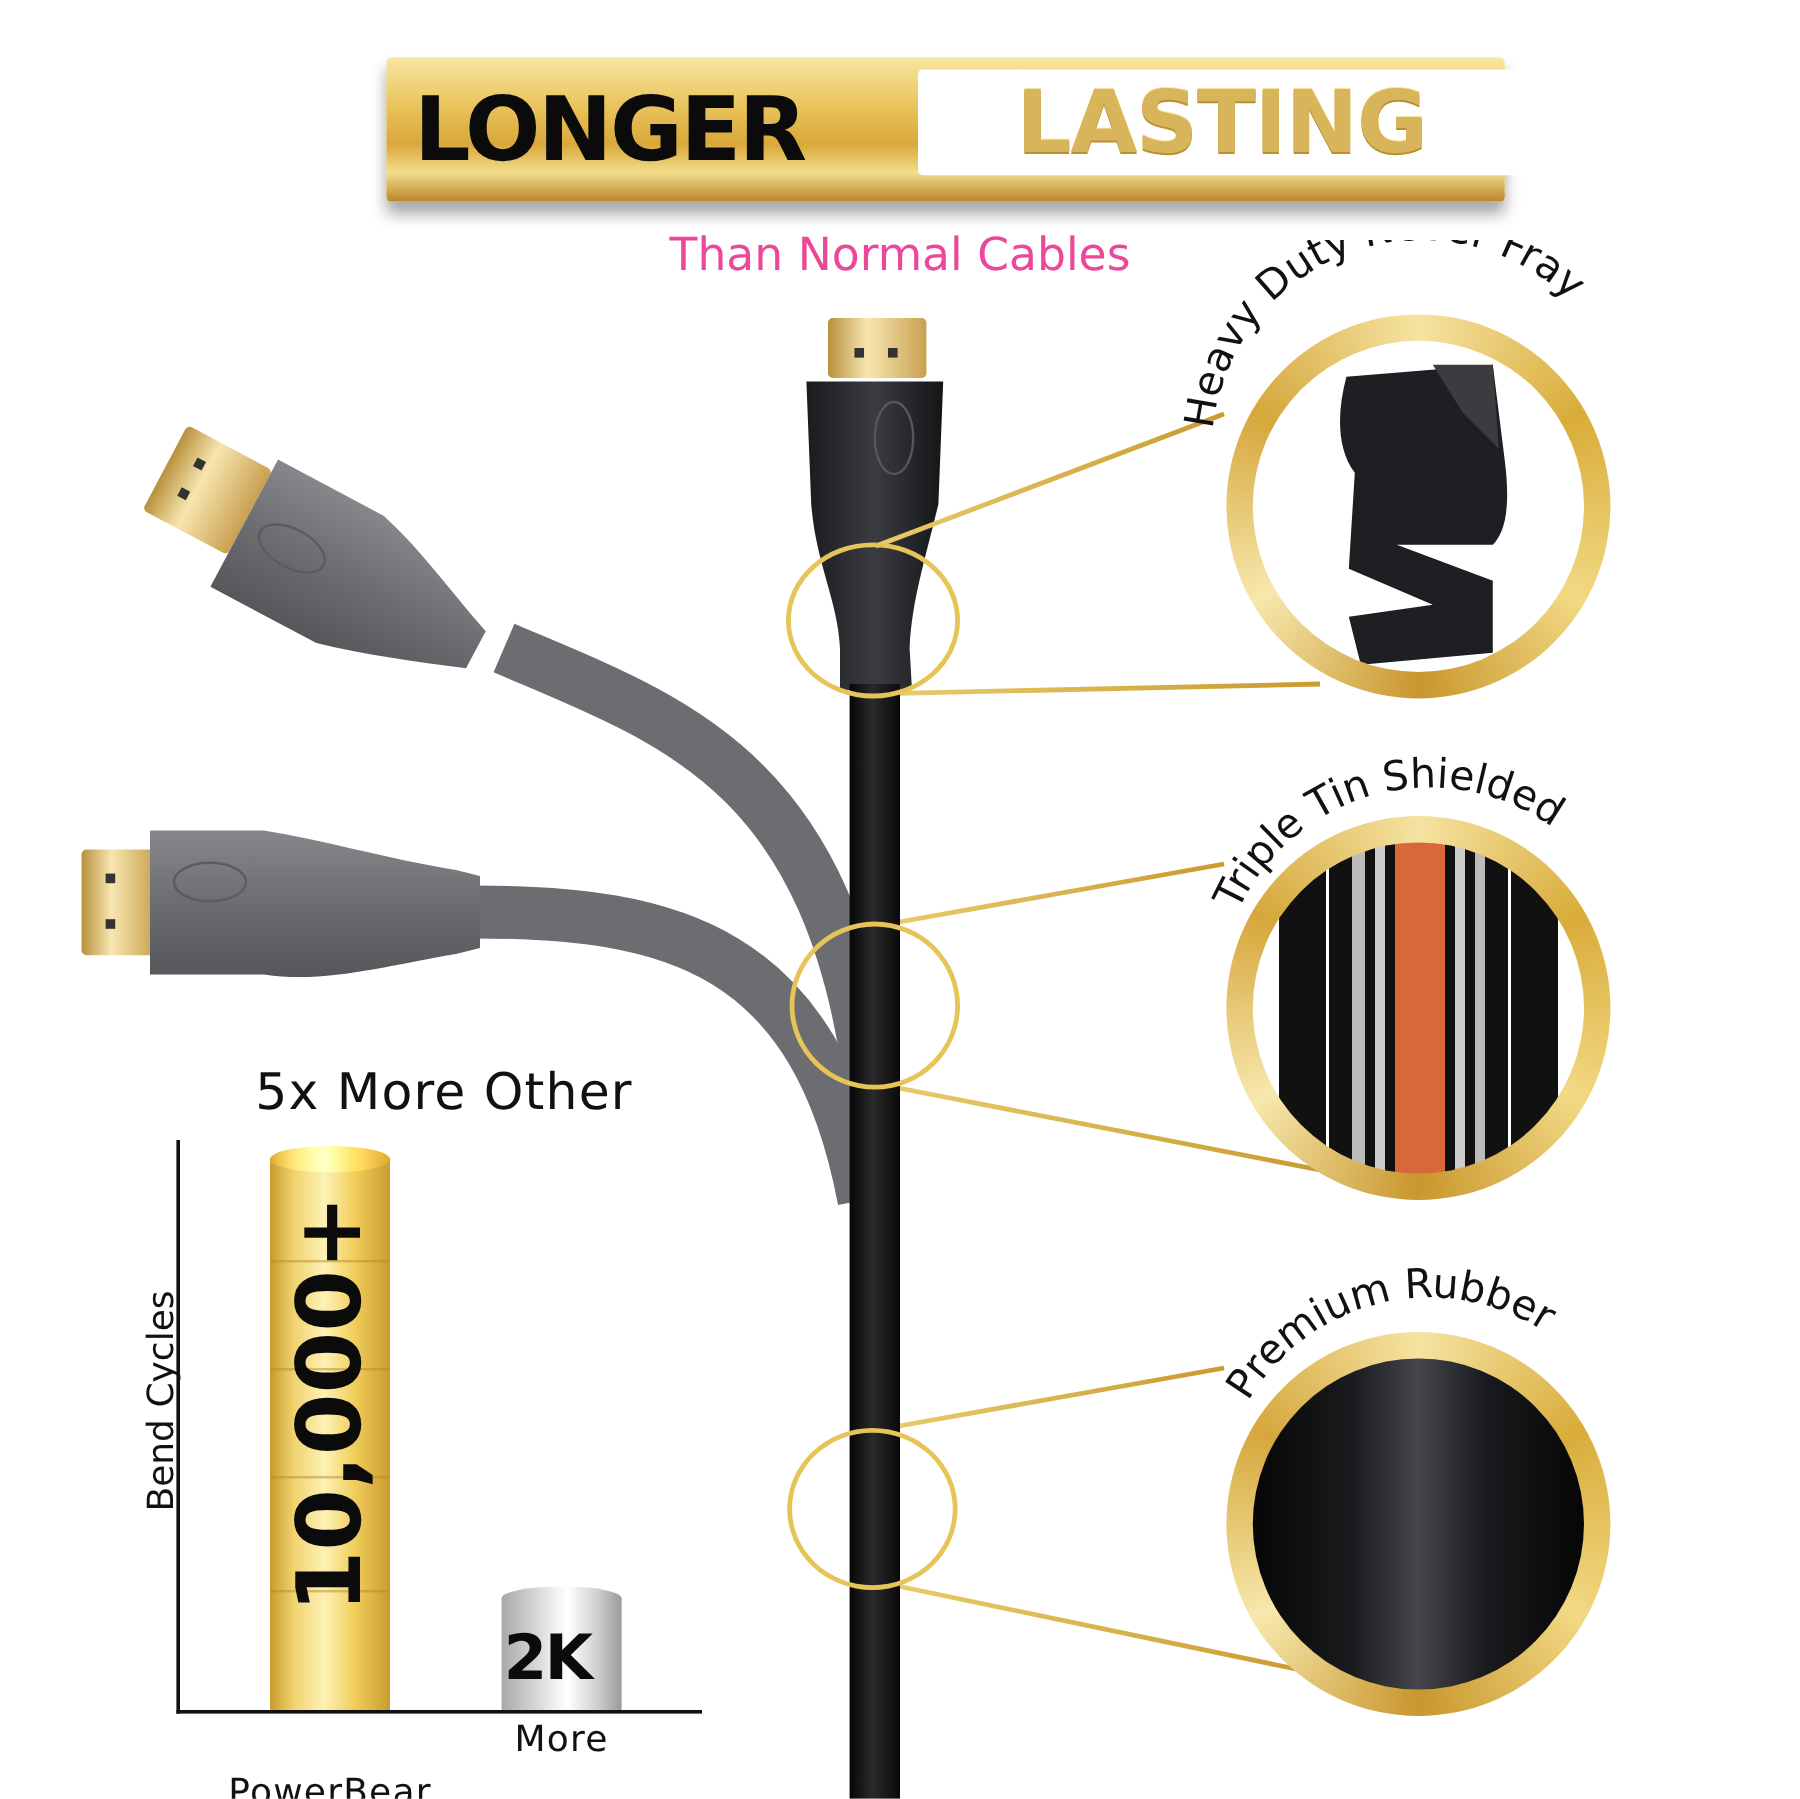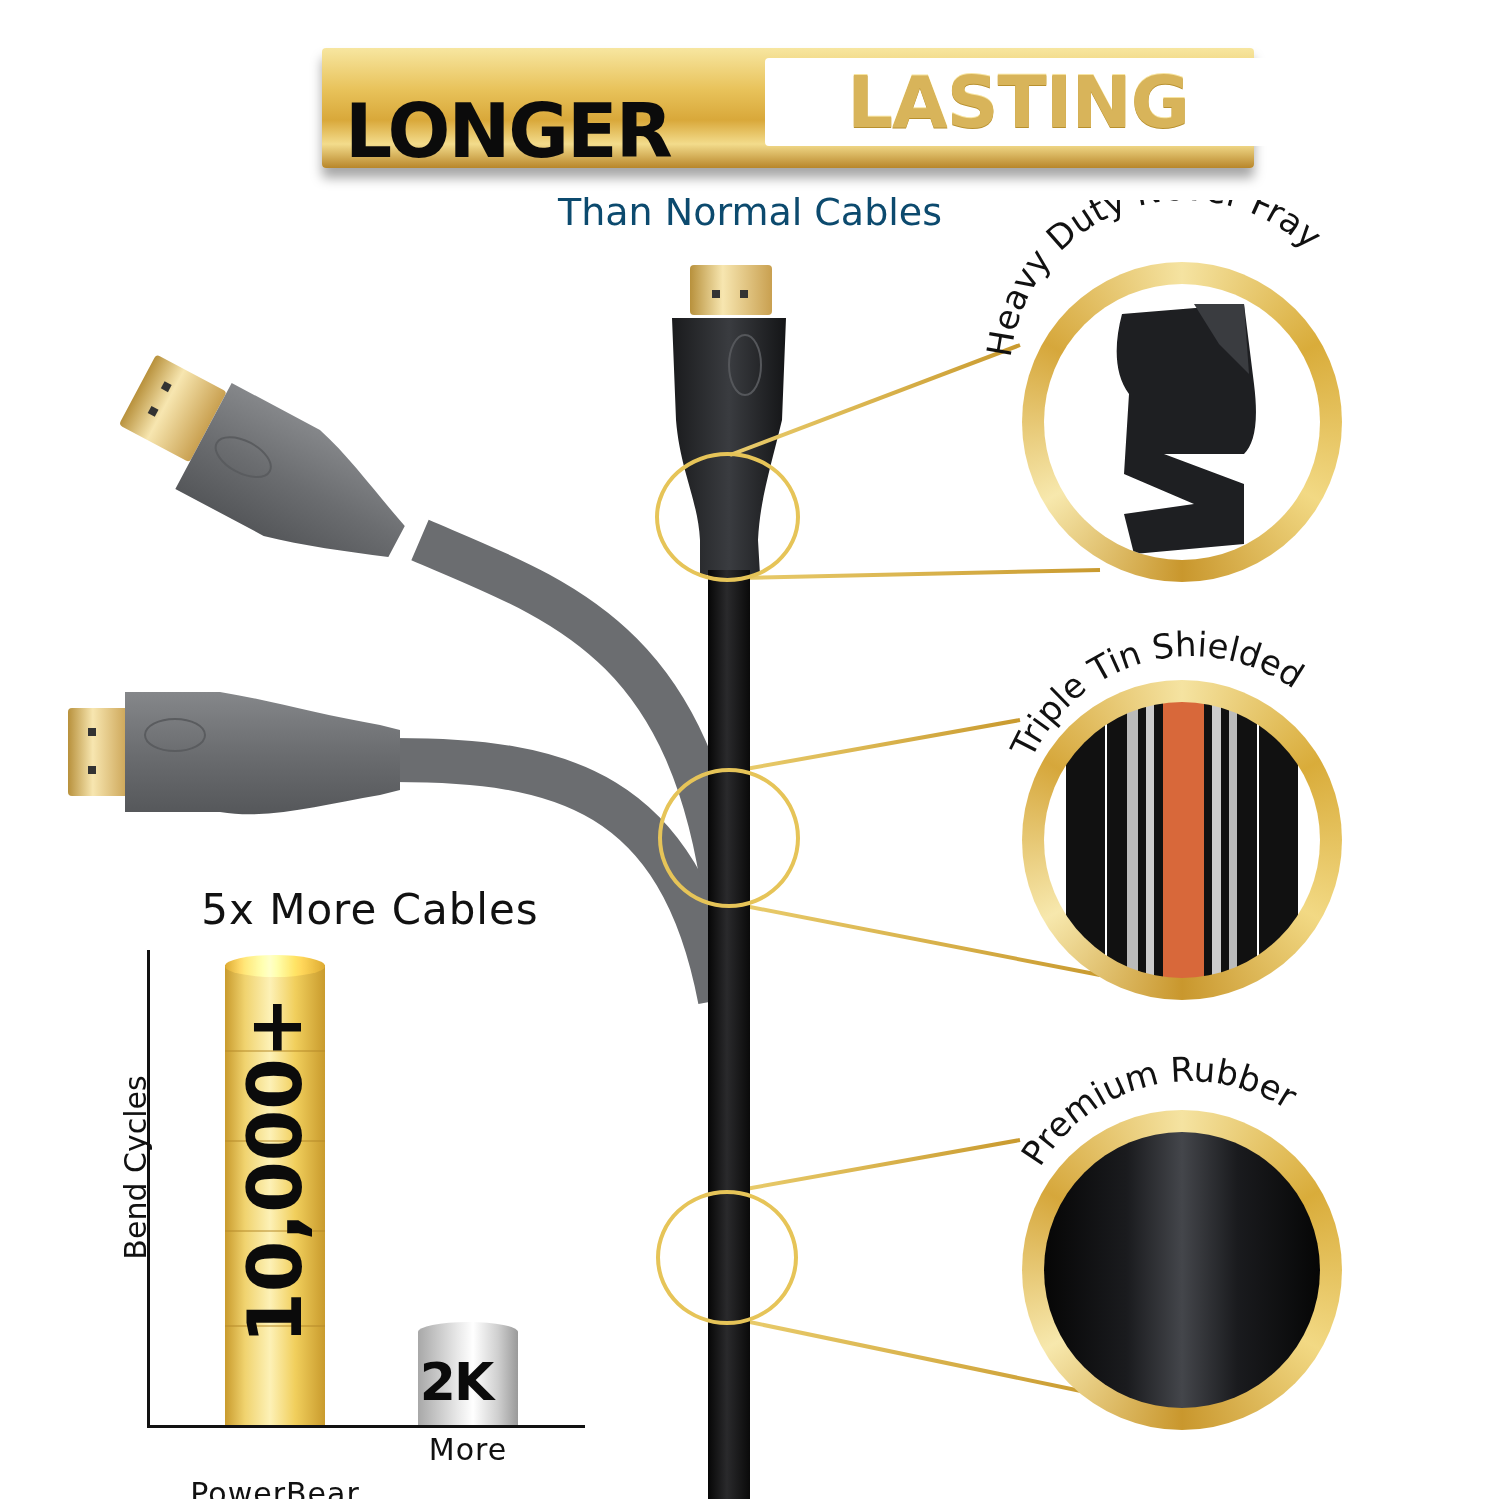--- a/index.html
+++ b/index.html
@@ -4,26 +4,26 @@
 <style>
   html, body { margin:0; padding:0; background:#ffffff; }
   body { width:1500px; height:1499px; position:relative; overflow:hidden; font-family:"DejaVu Sans", sans-serif; color:#111; }
   .abs { position:absolute; }
 
   
   #banner { left:322px; top:48px; width:932px; height:120px; border-radius:4px;
     background:linear-gradient(180deg,#f7e6a0 0%,#e8c25a 35%,#d9a83a 60%,#f3dc8c 80%,#b8862a 100%);
     box-shadow:0 10px 12px rgba(0,0,0,0.35); }
   #banner-left { left:345px; top:62px; width:400px; height:92px; display:flex; align-items:center;
-    font-family:"DejaVu Sans", sans-serif; font-weight:bold; font-size:74px; letter-spacing:-2px; color:#0b0b0b;margin-top:23px; }
+    font-family:"DejaVu Sans", sans-serif; font-weight:bold; font-size:74px; letter-spacing:-2px; color:#0b0b0b; }
   #banner-box { left:765px; top:58px; width:506px; height:88px; background:#fff; border-radius:4px;
     display:flex; align-items:center; justify-content:center; }
   #banner-right { font-weight:bold; font-size:72px; letter-spacing:-1px;
     color:#d8b45a; text-shadow:0 1px 0 #b8902e, 0 -1px 0 #f7e4a0; }
-  #subtitle { left:500px; top:190px; width:500px; text-align:center; font-size:38px; color:#0c4a6e; }
+  #subtitle { left:500px; top:190px; width:500px; text-align:center; font-size:38px; color:#ec4899; }
 
   
   #main-cable { left:708px; top:570px; width:42px; height:929px; background:linear-gradient(90deg,#060606,#2a2a2c 45%,#0a0a0a); }
 
   
   .ring-small { border:4px solid #e6c458; border-radius:50%; box-sizing:border-box; }
 
   
   .feature-ring { width:320px; height:320px; border-radius:50%; box-sizing:border-box;
     background:conic-gradient(#f5e3a1,#d9ac3a,#f2d984,#c9972d,#f7e8ad,#d6a73b,#f5e3a1); }
@@ -138,21 +138,21 @@
 </svg>
 
 <div class="abs feature-ring" style="left:1022px;top:1110px;">
   <div class="feature-inner" style="background:linear-gradient(90deg,#060606 0%,#1a1b1e 30%,#44464b 50%,#1a1b1e 70%,#060606 100%);"></div>
 </div>
 <svg class="abs" style="left:960px;top:1040px" width="440" height="200">
   <path id="arc3" d="M 60 180 A 175 175 0 0 1 400 170" fill="none"></path>
   <text class="curve-label"><textPath href="#arc3" startOffset="12%">Premium Rubber</textPath></text>
 </svg>
 
-<div id="chart-title" class="abs">5x More Cables</div>
+<div id="chart-title" class="abs">5x More Other</div>
 <div id="y-label" class="abs">Bend Cycles</div>
 <div id="y-axis" class="abs"></div>
 <div id="x-axis" class="abs"></div>
 
 <div class="abs bar-gold" style="left:225px;top:965px;width:100px;height:460px;"></div>
 <div class="abs bar-gold bar-top" style="left:225px;top:955px;width:100px;height:22px;filter:brightness(1.1);"></div>
 <div class="abs" style="left:225px;top:1050px;width:100px;height:2px;background:#b58a2a;opacity:.5"></div>
 <div class="abs" style="left:225px;top:1140px;width:100px;height:2px;background:#b58a2a;opacity:.5"></div>
 <div class="abs" style="left:225px;top:1230px;width:100px;height:2px;background:#b58a2a;opacity:.5"></div>
 <div class="abs" style="left:225px;top:1325px;width:100px;height:2px;background:#b58a2a;opacity:.5"></div>

